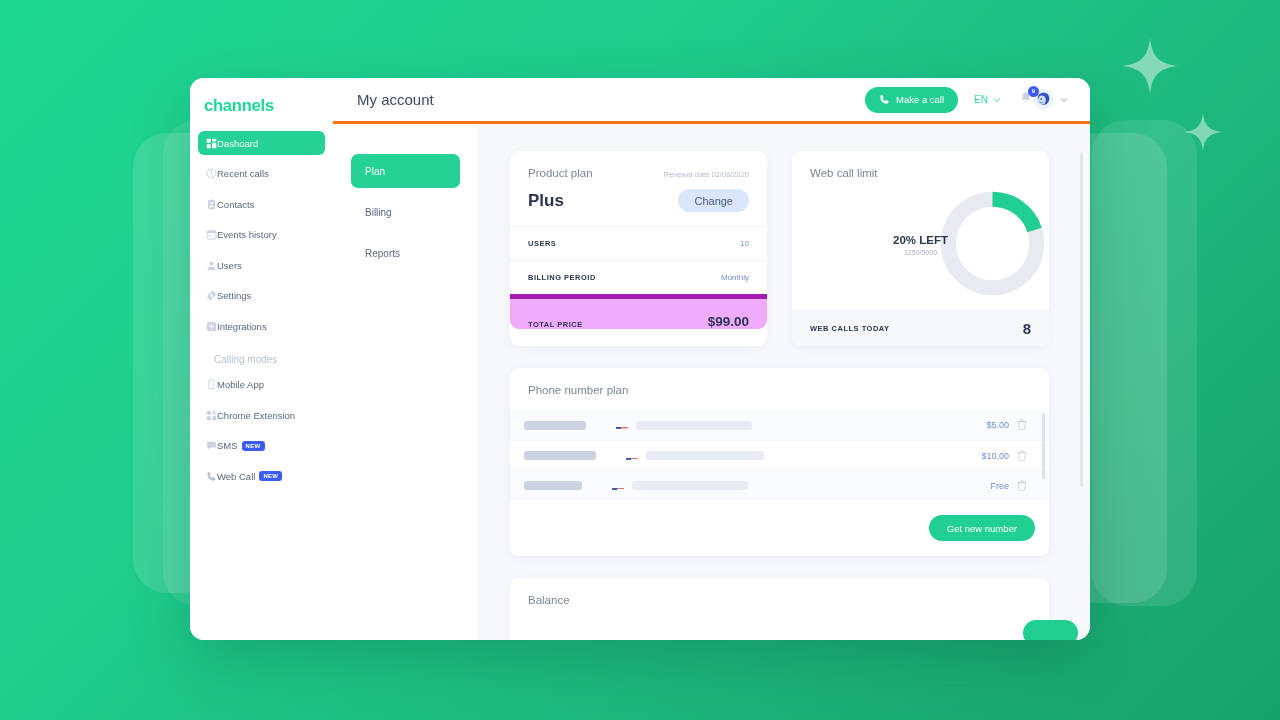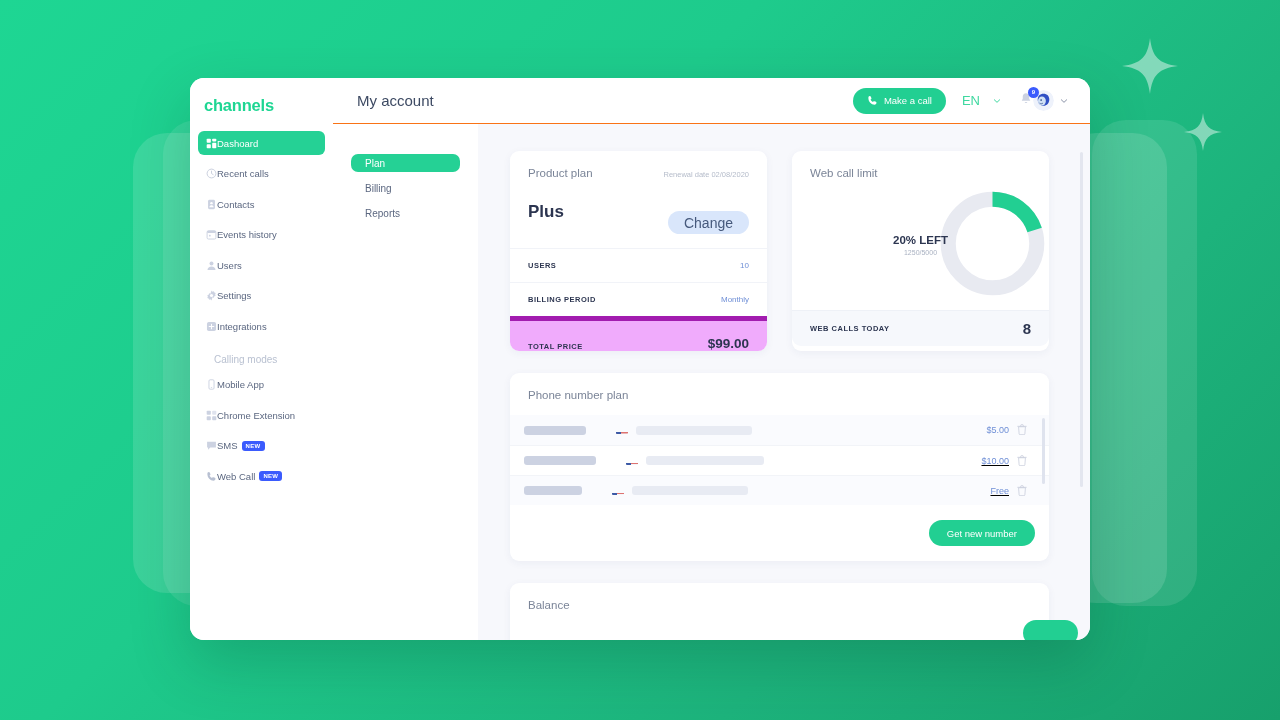--- a/index.html
+++ b/index.html
@@ -42,43 +42,43 @@
   .badge-new {
     background:#3b5bfd; color:#fff; font-size:6px; font-weight:700;
     padding:2px 4px; border-radius:3px; letter-spacing:.3px; margin-left:4px;
   }
 
   
   .right { flex:1; display:flex; flex-direction:column; min-width:0; position:relative; }
 
   .topbar {
     height:46px; flex:0 0 46px; background:#fff; display:flex; align-items:center;
-    padding:0 22px 0 24px; border-bottom:1px solid #f97316;justify-content:flex-end;
+    padding:0 22px 0 24px; border-bottom:3px solid #f97316;justify-content:flex-end;
   }
   .page-title { font-size:15px; color:#3d4a63; font-weight:400; flex:1; }
   .btn-call {
     display:flex; align-items:center; gap:6px; background:#22cf92; color:#fff;
     border:none; border-radius:14px; height:26px; padding:0 14px;
     font-size:9.5px; font-family:inherit; font-weight:500; cursor:pointer;
   }
-  .lang { display:flex; align-items:center; gap:13px; margin-left:16px; font-size:13px; color:#3fd8a0; cursor:pointer; }
+  .lang { display:flex; align-items:center; gap:5px; margin-left:16px; font-size:10px; color:#3fd8a0; cursor:pointer; }
   .bell-wrap { position:relative; margin-left:18px; cursor:pointer; }
   .bell-badge {
     position:absolute; top:-5px; right:-6px; width:11px; height:11px; border-radius:50%;
     background:#3b5bfd; color:#fff; font-size:6px; display:flex; align-items:center;
     justify-content:center; font-weight:700;
   }
   .avatar-wrap { margin-left:auto; display:flex; align-items:center; gap:6px; cursor:pointer; }
   .avatar { width:21px; height:21px; border-radius:50%; overflow:hidden; }
 
   
   .body-split { flex:1; display:flex; min-height:0; }
   .subnav { width:145px; flex:0 0 145px; background:#fff; padding:30px 18px 0 18px; }
   .subnav-item {
-    height:18px; border-radius:7px; display:flex; align-items:center;
+    height:34px; border-radius:7px; display:flex; align-items:center;
     padding:0 14px; font-size:10px; color:#5b6780; margin-bottom:7px; cursor:pointer;
   }
   .subnav-item.active { background:#25d195; color:#fff; }
 
   .content {
     flex:1; background:#f7f8fc; padding:27px 20px 0 32px;
     overflow:hidden; position:relative; min-width:0;
   }
   .scroll-track {
     position:absolute; right:7px; top:28px; width:3px; height:335px;
@@ -91,21 +91,21 @@
   .card-plan { width:257px; }
   .card-limit { width:257px; }
 
   .card-head { font-size:11.5px; color:#7b8598; padding:16px 18px 0 18px; display:flex; align-items:baseline; }
   .renew { margin-left:auto; font-size:7.5px; color:#b5bcca; }
 
   .plan-name-row { display:flex; align-items:center; padding:10px 18px 14px 18px; }
   .plan-name { font-size:17px; font-weight:700; color:#2c3550; }
   .btn-change {
     margin-left:auto; background:#d9e6fb; color:#46597c; border:none; border-radius:13px;
-    height:23px; padding:0 16px; font-size:14px; font-family:inherit; cursor:pointer;margin-top:22px;
+    height:23px; padding:0 16px; font-size:11px; font-family:inherit; cursor:pointer;
   }
   .kv {
     display:flex; align-items:center; padding:0 18px; height:34px;
     border-top:1px solid #f1f3f8; font-size:7.5px; letter-spacing:.5px;
     font-weight:700; color:#2c3550;
   }
   .kv .val { margin-left:auto; font-weight:400; font-size:8px; color:#6f8fd6; letter-spacing:0; }
   .kv-total {
     background:#f0abfc; border-radius:0 0 9px 9px; border-top:5px solid #a21caf;
     height:35px; display:flex; align-items:flex-end; padding:0 18px;
@@ -123,21 +123,21 @@
     height:36px; display:flex; align-items:center; padding:0 18px;
     font-size:7.5px; letter-spacing:.5px; font-weight:700; color:#2c3550;
   }
   .limit-foot .val { margin-left:auto; font-size:15px; letter-spacing:0; }
 
   
   .card-phone { width:539px; margin-bottom:22px; position:relative; }
   .ph-rows { }
   .ph-row { display:flex; align-items:center; height:30px; padding:0 14px 0 14px; position:relative; }
   .ph-row.alt { background:#fafbfe; }
-  .ph-row + .ph-row { border-top:1px solid #f2f4f8;text-decoration:underline; }
+  .ph-row + .ph-row { border-top:1px solid #f2f4f8; }
   .bar-a { height:9px; border-radius:3px; background:#ccd2e2; }
   .flag { width:12px; height:8px; margin:0 8px 0 30px; border-radius:1px; overflow:hidden; flex:0 0 12px; }
   .bar-b { height:9px; border-radius:3px; background:#e8ebf3; }
   .ph-price { margin-left:auto; font-size:9px; color:#6f8fd6; }
   .ph-trash { width:26px; text-align:center; cursor:pointer; }
   .ph-foot { height:56px; display:flex; align-items:center; justify-content:flex-end; padding:0 14px; }
   .btn-green {
     background:#22cf92; color:#fff; border:none; border-radius:14px; height:26px;
     padding:0 18px; font-size:9.5px; font-family:inherit; cursor:pointer;
   }

